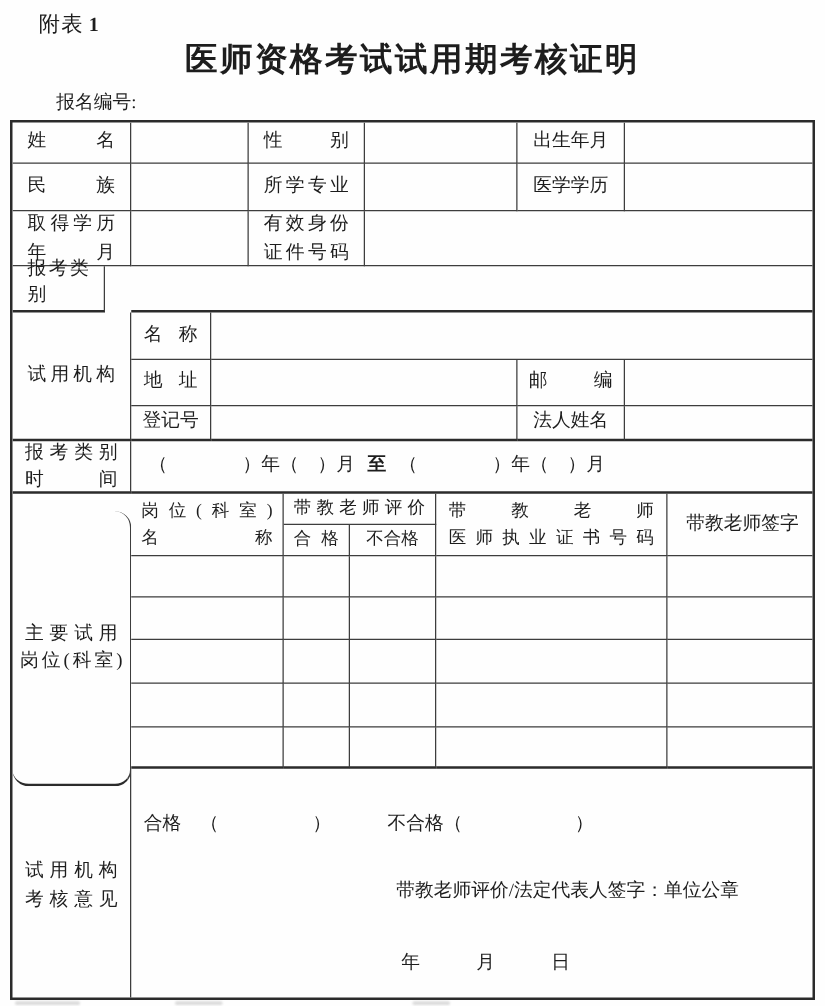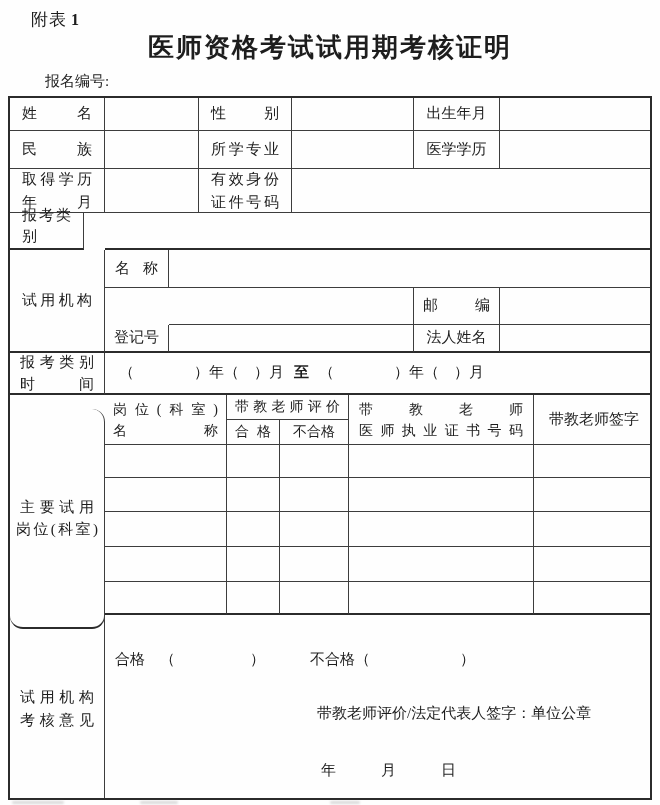--- a/index.html
+++ b/index.html
@@ -104,20 +104,23 @@
       </div>
     <div class="c nr sep" style="left:95px;top:115px;width:549px;height:37px;"></div>
 
     <div class="c sep" style="left:0;top:152px;width:95px;height:103px;">
         <span class="js">试用机构</span>
       </div>
     <div class="c" style="left:95px;top:152px;width:64px;height:38px;">
         <span class="js" style="padding:0 10px;">名称</span>
       </div>
     <div class="c nr" style="left:159px;top:152px;width:485px;height:38px;"></div>
+    <div class="c" style="left:95px;top:190px;width:64px;height:37px;">
+        <span class="js" style="padding:0 10px;">地址</span>
+      </div>
     <div class="c" style="left:159px;top:190px;width:245px;height:37px;"></div>
     <div class="c" style="left:404px;top:190px;width:86px;height:37px;">
         <span class="js" style="padding:0 9px;">邮编</span>
       </div>
     <div class="c nr" style="left:490px;top:190px;width:154px;height:37px;"></div>
     <div class="c sep" style="left:95px;top:227px;width:64px;height:28px;">
         <span>登记号</span>
       </div>
     <div class="c sep" style="left:159px;top:227px;width:245px;height:28px;"></div>
     <div class="c sep" style="left:404px;top:227px;width:86px;height:28px;padding:0 4px;">

